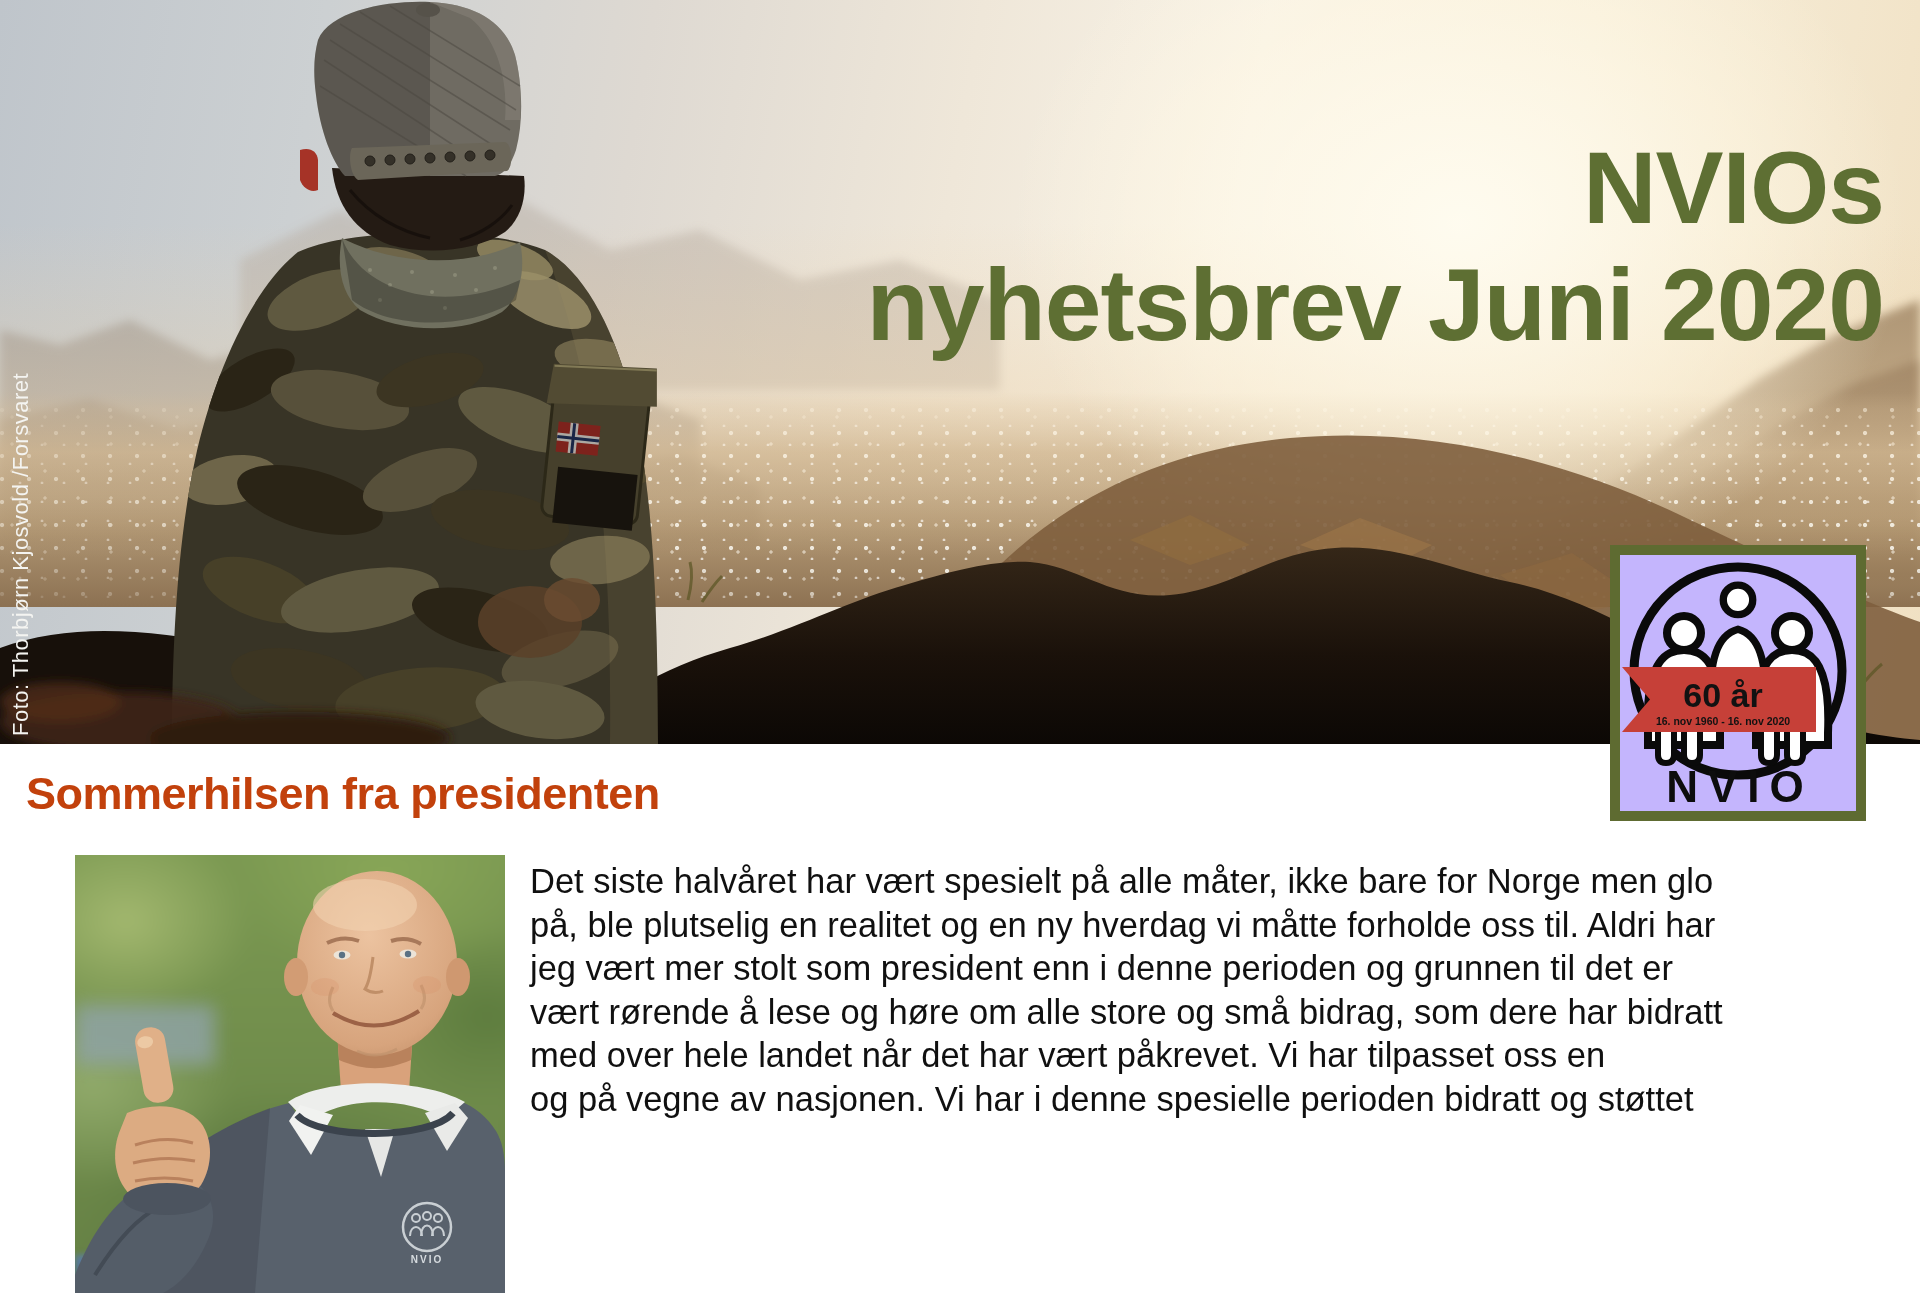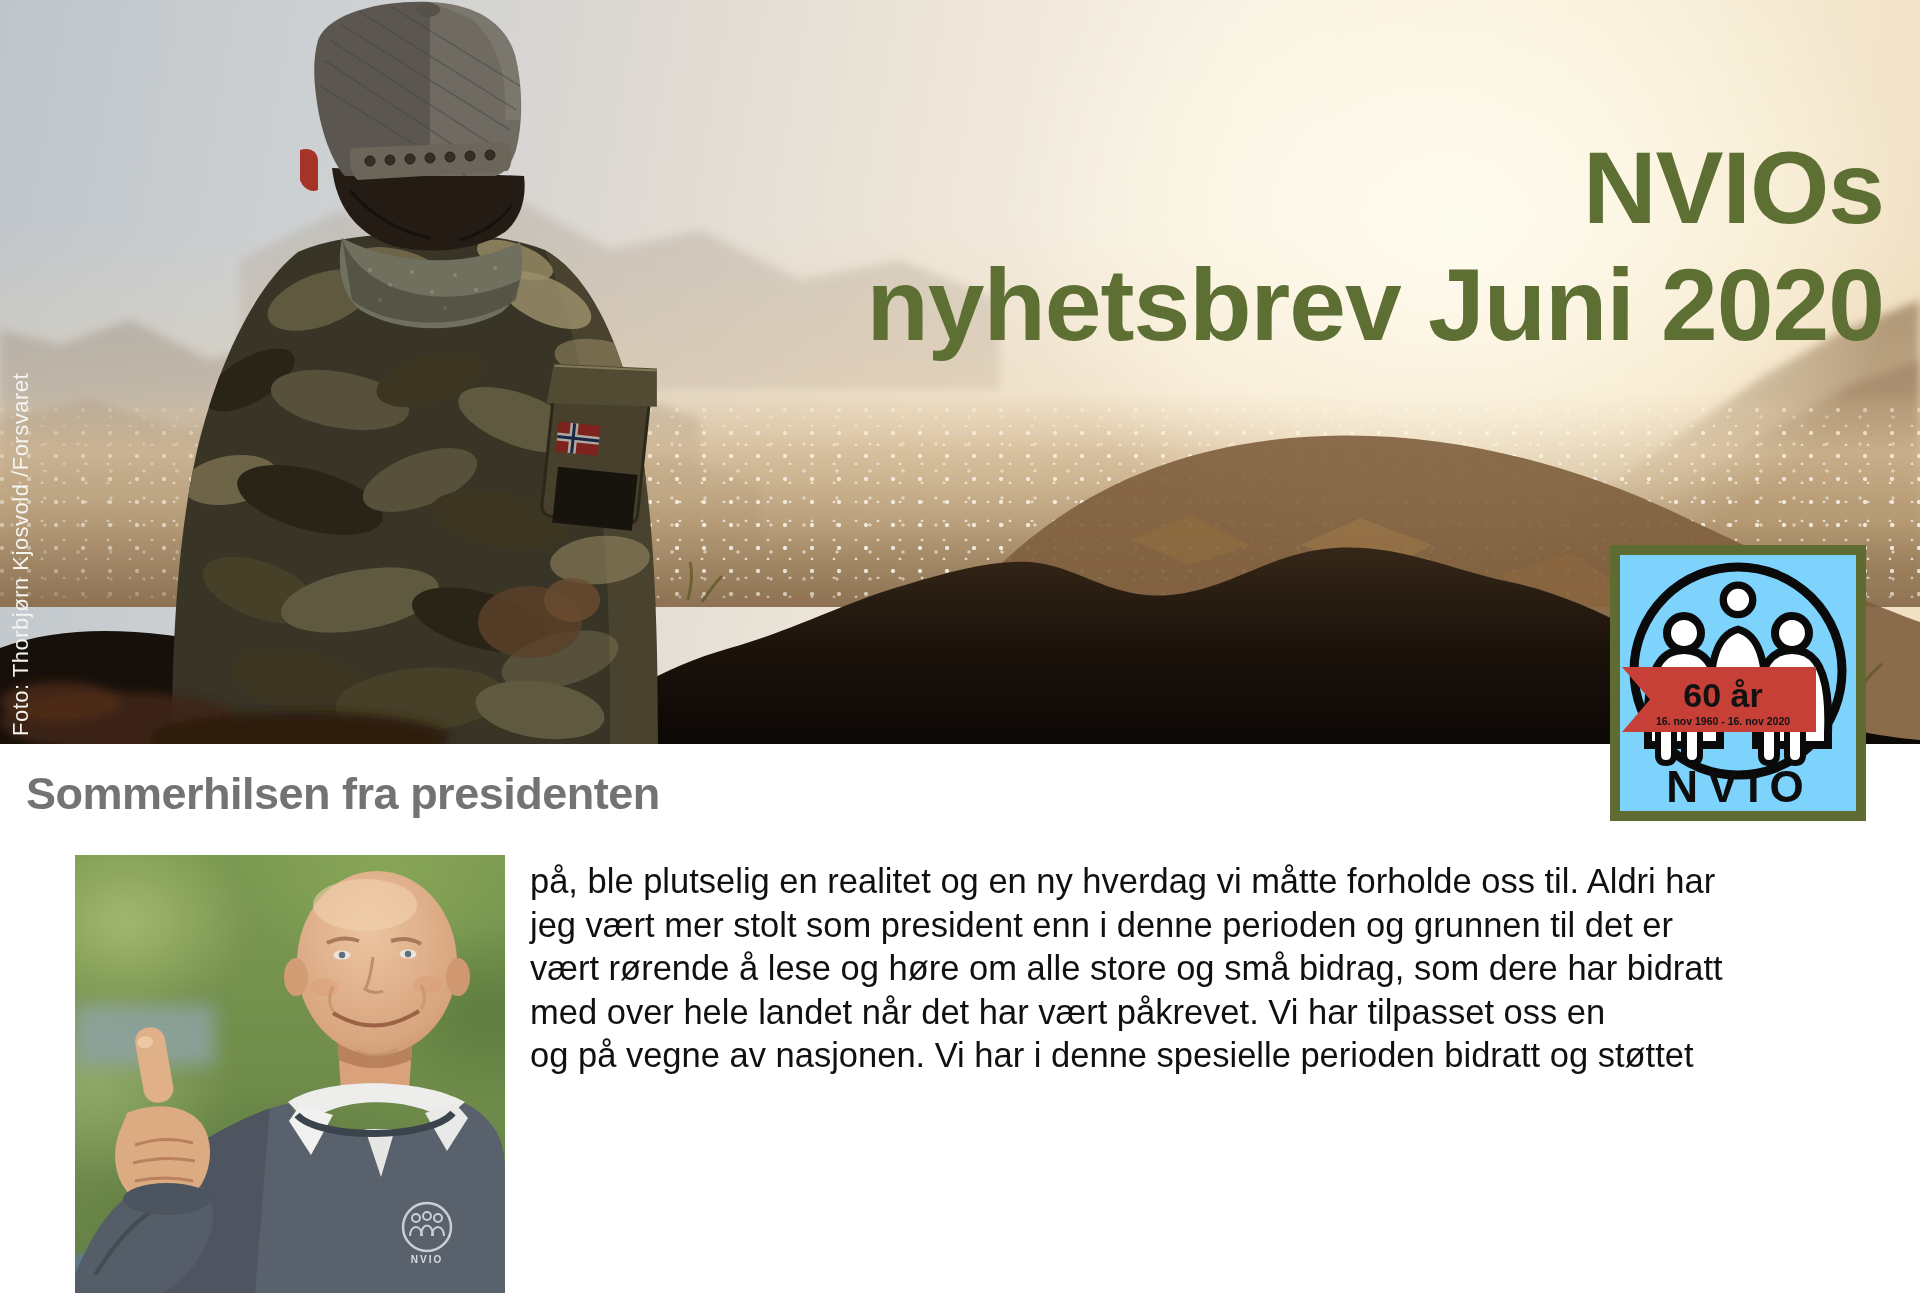--- a/index.html
+++ b/index.html
@@ -26,26 +26,26 @@
         background:radial-gradient(640px 520px at 76% 30%,rgba(255,252,240,.95),
                    rgba(255,248,228,.5) 45%,rgba(255,248,228,0) 70%),
                    linear-gradient(to bottom,rgba(0,0,0,0) 30%,rgba(236,210,170,.40) 55%,rgba(0,0,0,0) 75%);}
   .photo-credit{position:absolute;left:8px;top:736px;transform:rotate(-90deg);
         transform-origin:0 0;font-size:22px;letter-spacing:.5px;color:#f4f4f1;white-space:nowrap;}
   .hero-title{position:absolute;top:86px;right:36px;text-align:right;
         font-weight:bold;font-size:102px;line-height:117px;letter-spacing:-1px;color:#5e6f33;margin-top:44px;}
 
   
   #logo-box{position:absolute;left:1610px;top:545px;width:256px;height:276px;box-sizing:border-box;
-        background:#7dd3fc;border:10px solid #5e6b31;}
+        background:#c4b5fd;border:10px solid #5e6b31;}
   #logo-box svg{position:absolute;left:0;top:0;}
 
   
   .article-heading{position:absolute;left:26px;top:768px;font-weight:bold;font-size:45px;
-        letter-spacing:-.5px;color:#737373;}
+        letter-spacing:-.5px;color:#c2410c;}
   .article-body{position:absolute;left:530px;top:860px;font-size:34.5px;line-height:43.6px;
         color:#101010;}
   .article-body div{white-space:nowrap;}
 
   
   #president-photo{position:absolute;left:75px;top:855px;width:430px;height:438px;overflow:hidden;background:#6f8f4e;}
   .pp-bg{position:absolute;left:-20px;top:-20px;width:470px;height:478px;filter:blur(10px);
         background:
           radial-gradient(180px 140px at 15% 18%,#a3b86f,rgba(0,0,0,0) 70%),
           radial-gradient(220px 160px at 70% 8%,#88a657,rgba(0,0,0,0) 70%),
@@ -336,20 +336,21 @@
           <path d="M-17,9 C-17,-3 -5,-3 -5,9"></path>
             <path d="M-6,9 C-6,-5 6,-5 6,9"></path>
             <path d="M5,9 C5,-3 17,-3 17,9"></path>
         </g>
         <text y="36" text-anchor="middle" font-size="10" font-weight="bold" letter-spacing="2" fill="#d6dbdf">NVIO</text>
       </g>
     </svg>
   </div>
 
   <div class="article-body">
+    <div>Det siste halvåret har vært spesielt på alle måter, ikke bare for Norge men glo</div>
     <div>på, ble plutselig en realitet og en ny hverdag vi måtte forholde oss til. Aldri har</div>
     <div>jeg vært mer stolt som president enn i denne perioden og grunnen til det er</div>
     <div>vært rørende å lese og høre om alle store og små bidrag, som dere har bidratt</div>
     <div>med over hele landet når det har vært påkrevet. Vi har tilpasset oss en</div>
     <div>og på vegne av nasjonen. Vi har i denne spesielle perioden bidratt og støttet</div>
   </div>
 
 </div>
 
 </body></html>

